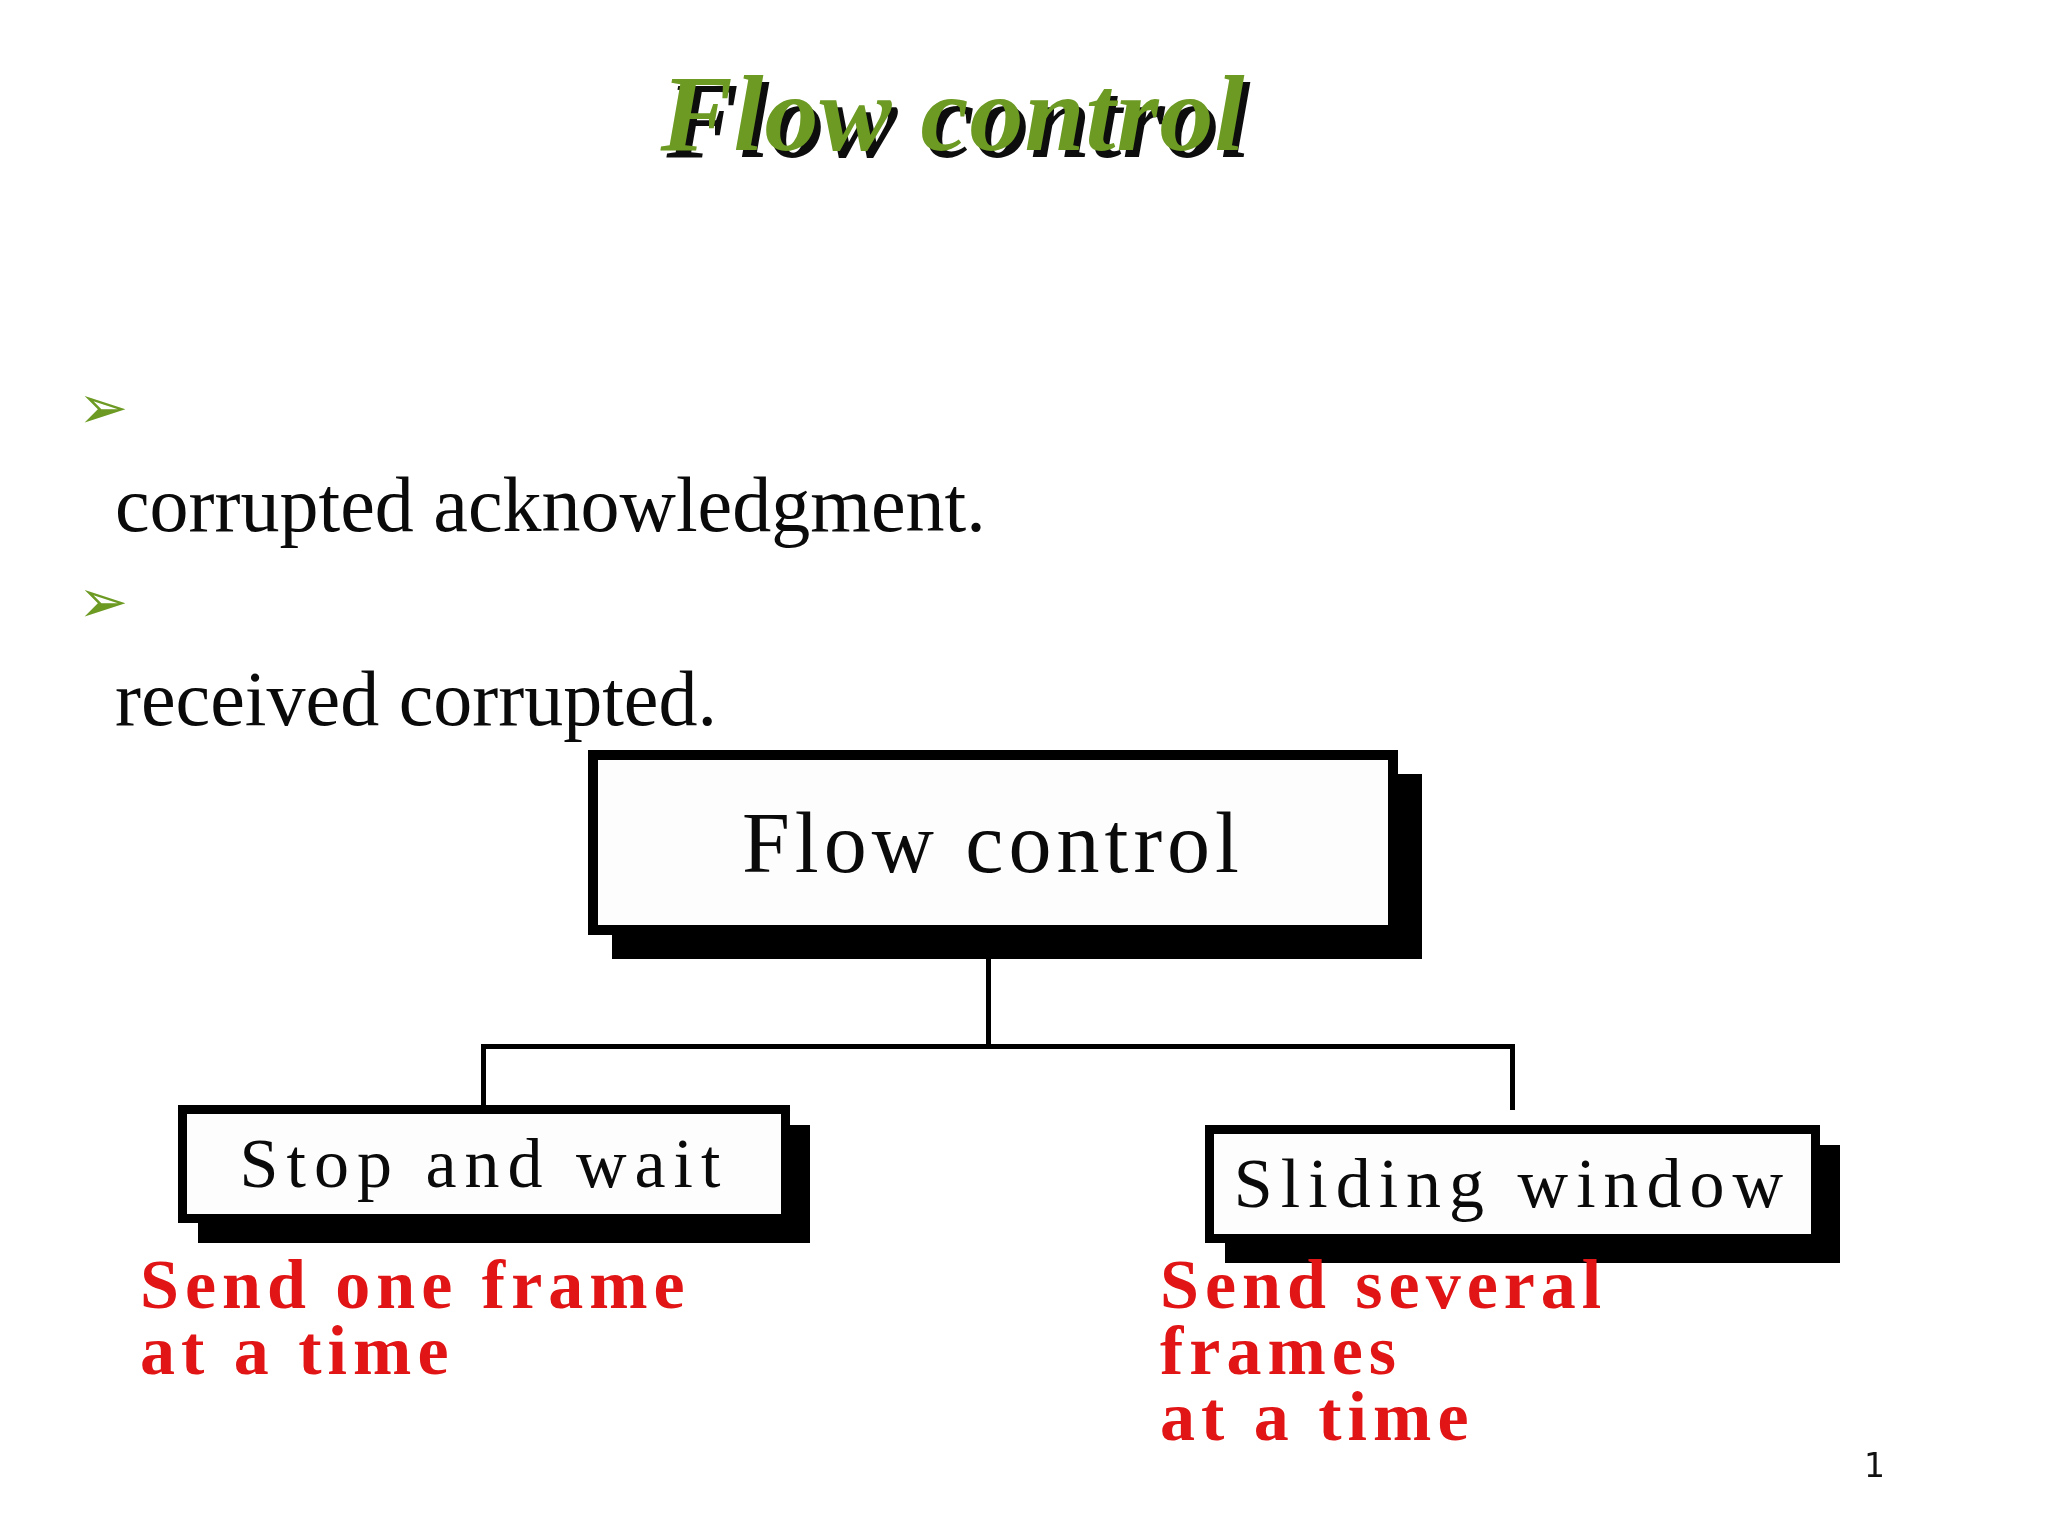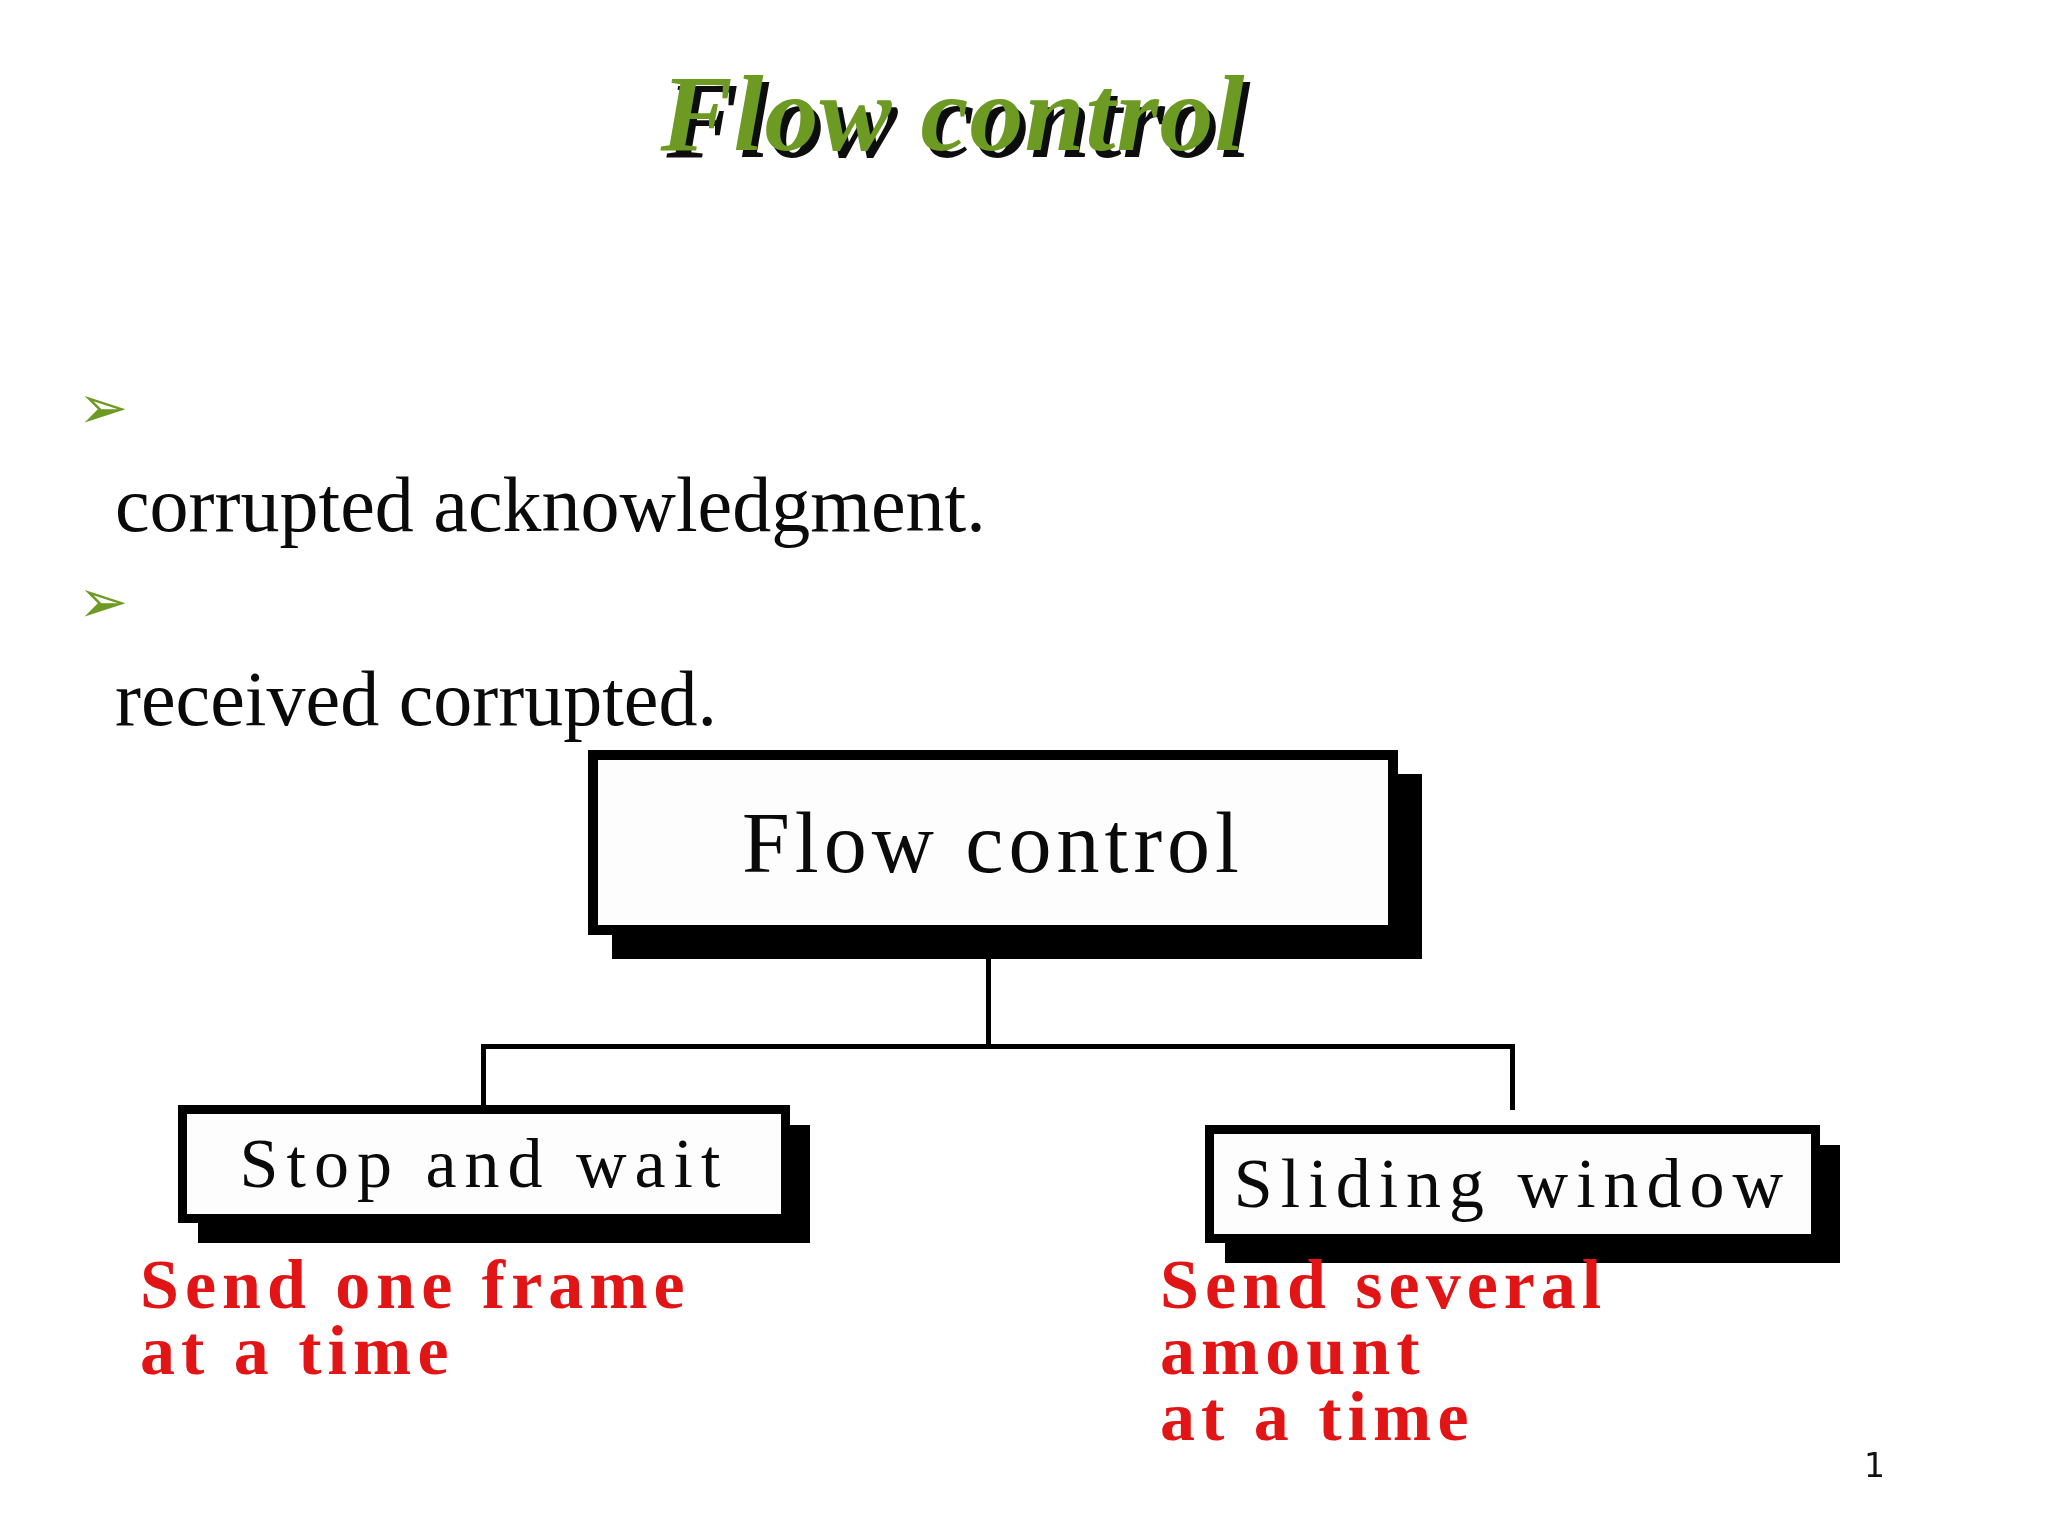--- a/index.html
+++ b/index.html
@@ -142,19 +142,19 @@
   <div class="abs dbox child child-right">
     <span>Sliding window</span>
   </div>
 
   <div class="abs caption left">
     <span>Send one frame</span><br>
     <span>at a time</span>
   </div>
 
   <div class="abs caption right">
-    <span>Send several amount</span><br>
+    <span>Send several frames</span><br>
     <span>at a time</span>
   </div>
 
   <div class="abs page-number">1</div>
 
 </div>
 
 </body></html>

